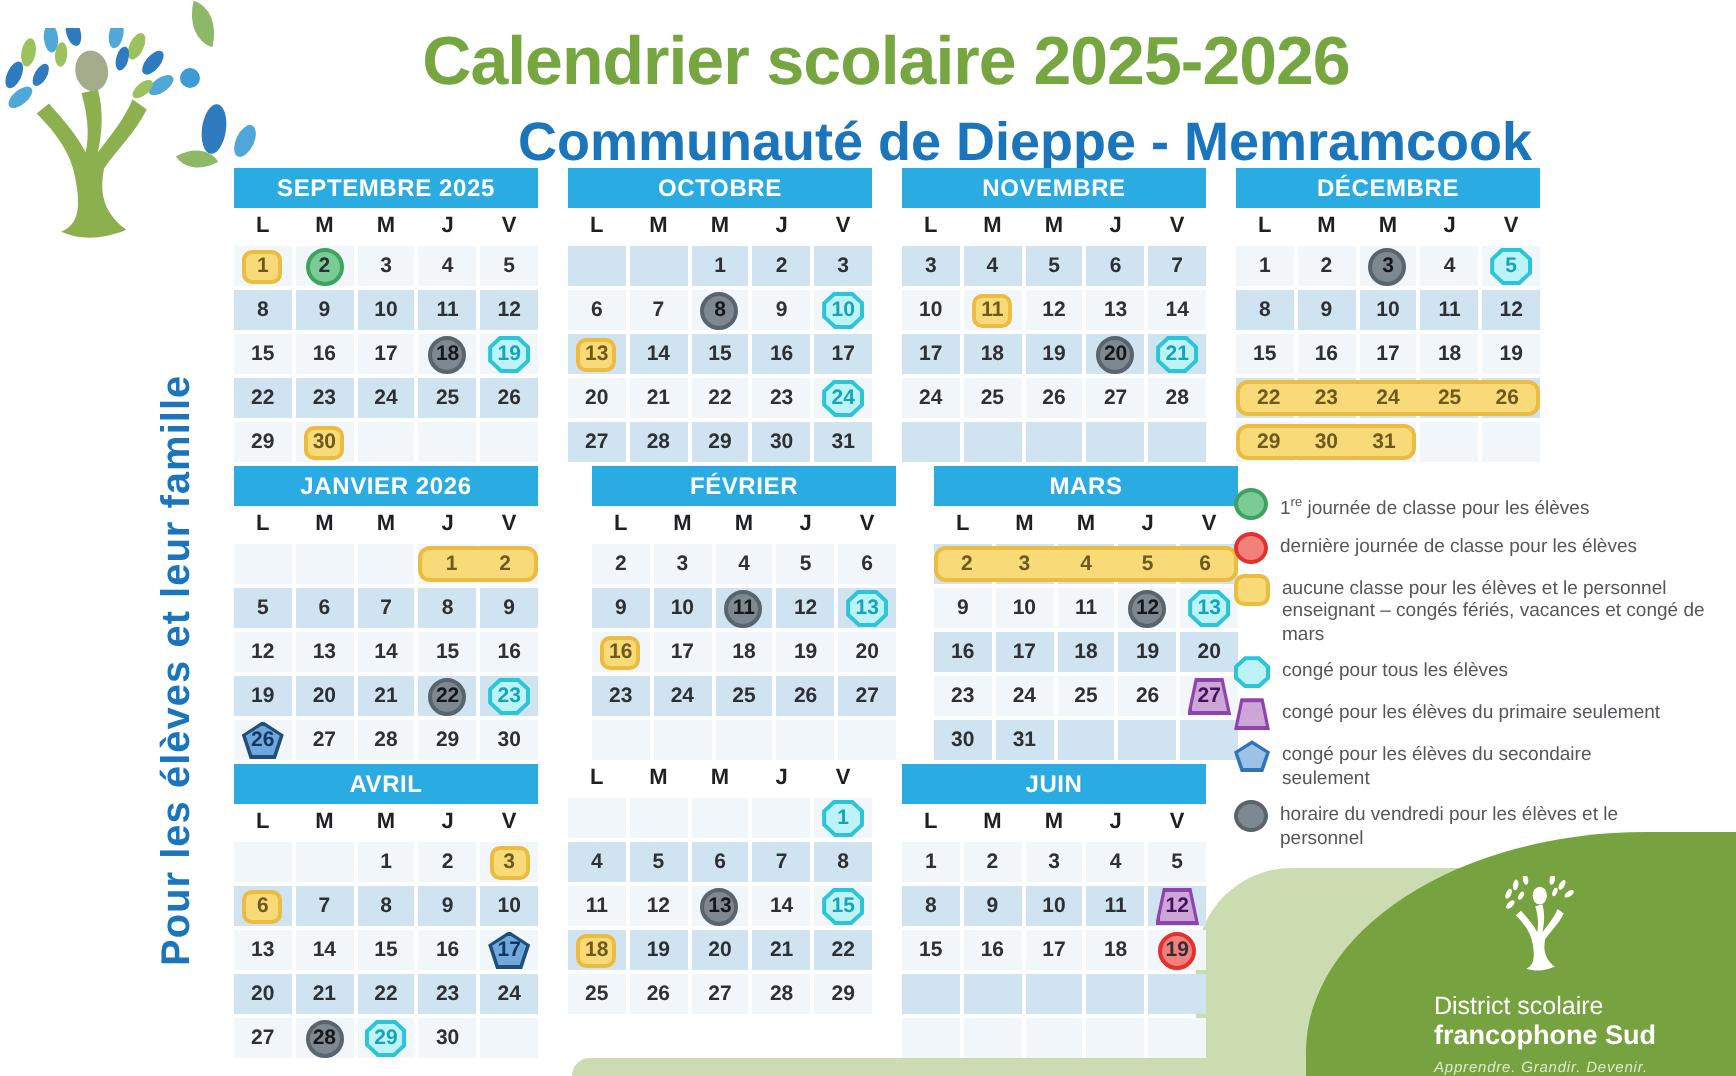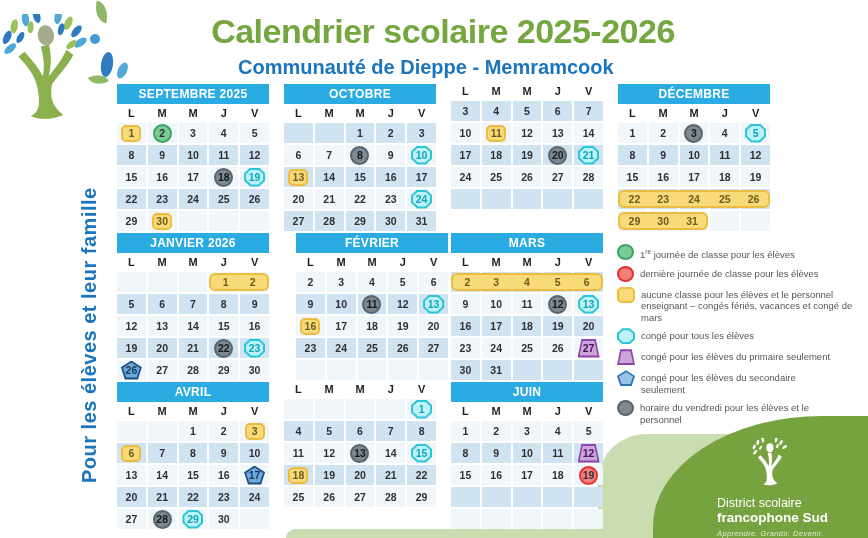--- a/index.html
+++ b/index.html
@@ -2,22 +2,22 @@
 <html style="--title-green: #76A640; --subtitle-blue: #1B75BC; --header-cyan: #2AABE2; --row-blue: #CFE3F1; --row-pale: #F1F6FB; --yellow: #F9DA79; --yellow-border: #ECBC41; --green: #7BCB96; --green-border: #3CA45F; --red: #F4807D; --red-border: #E5312D; --cyan-fill: #BDF2F7; --cyan-border: #2BC5D8; --gray: #7D8890; --gray-border: #59646C; --purple-fill: #CDA6D8; --purple-border: #8E44AD; --pent-fill: #6FA8DC; --pent-border: #1F4E79; --pent-fill-light: #9CC3E5; --pent-border-light: #2E74B5; --olive: #76A23F; --sage: #CBDCB0;"><head>
 <meta charset="utf-8">
 <style>
   html,body{margin:0;padding:0;background:#fff;}
   #page{position:relative;width:868px;height:538px;background:#fff;overflow:hidden;
         font-family:"Liberation Sans",sans-serif;}
 
   
   .title{position:absolute;left:117px;top:12px;width:652px;text-align:center;
          font-size:34px;font-weight:800;letter-spacing:-0.5px;color:var(--title-green);}
-  .subtitle{position:absolute;left:238px;top:56px;width:515px;text-align:left;
-            font-size:20px;font-weight:800;color:var(--subtitle-blue);}
+  .subtitle{position:absolute;left:255px;top:56px;width:515px;text-align:center;
+            font-size:27px;font-weight:800;color:var(--subtitle-blue);}
 
   
   .vtext{position:absolute;left:72px;top:138px;height:345px;width:34px;
          writing-mode:vertical-rl;transform:rotate(180deg);
          font-size:20px;font-weight:800;color:var(--subtitle-blue);
          letter-spacing:.5px;white-space:nowrap;display:flex;align-items:center;}
   .tree{position:absolute;left:2px;top:14px;}
   .leaf{position:absolute;}
 
   
@@ -347,20 +347,21 @@
             <div class="cell">
               <span class="num">30</span>
             </div>
             <div class="cell">
               <span class="num">31</span>
             </div>
           </div>
         </div>
       </div>
       <div class="month" style="grid-area: 1 / 3;">
+        <div class="mh">NOVEMBRE</div>
         <div class="dr">
           <div class="dn">L</div>
           <div class="dn">M</div>
           <div class="dn">M</div>
           <div class="dn">J</div>
           <div class="dn">V</div>
         </div>
         <div class="weeks">
           <div class="week blue">
             <div class="cell">
@@ -745,21 +746,21 @@
           </div>
           <div class="week pale">
             <div class="cell"></div>
             <div class="cell"></div>
             <div class="cell"></div>
             <div class="cell"></div>
             <div class="cell"></div>
           </div>
         </div>
       </div>
-      <div class="month" style="grid-area: 2 / 3;">
+      <div class="month" style="grid-area: 2 / 3; margin-left: 16px;">
         <div class="mh">MARS</div>
         <div class="dr">
           <div class="dn">L</div>
           <div class="dn">M</div>
           <div class="dn">M</div>
           <div class="dn">J</div>
           <div class="dn">V</div>
         </div>
         <div class="weeks">
           <div class="week blue">

